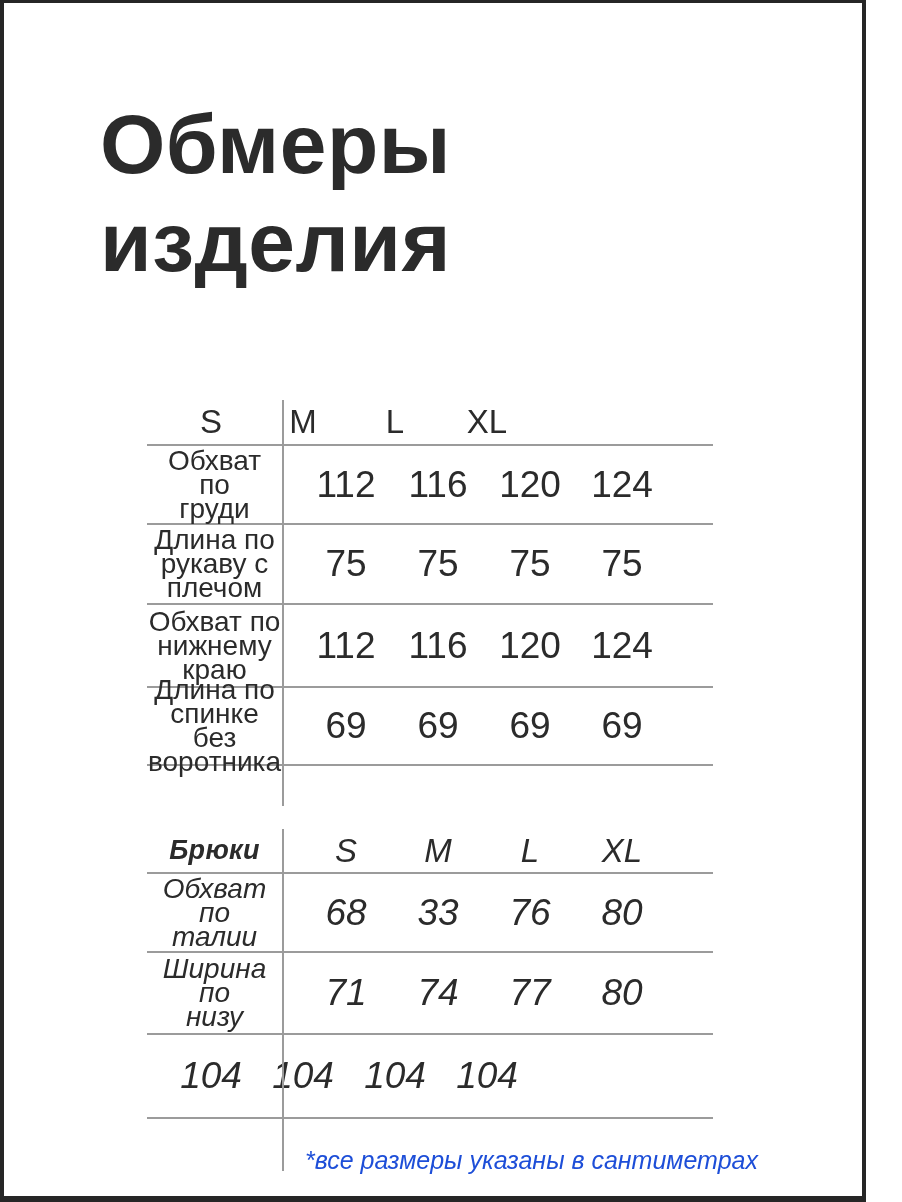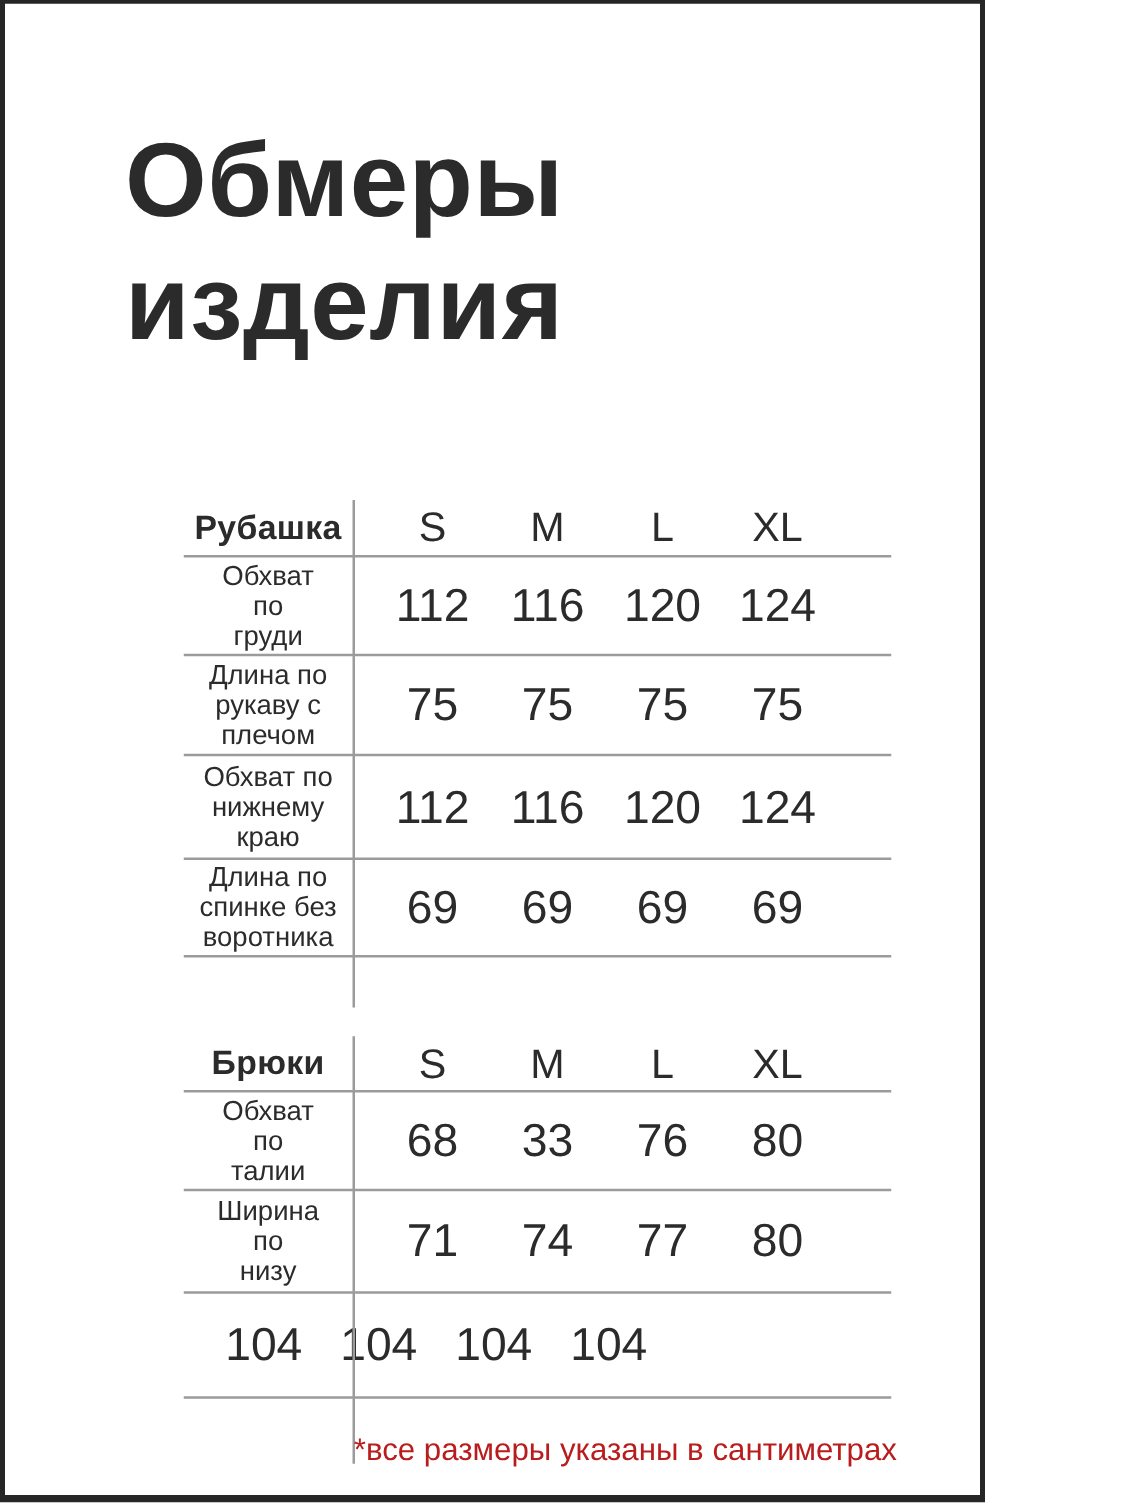--- a/index.html
+++ b/index.html
@@ -1,19 +1,19 @@
 <!DOCTYPE html>
 <html><head>
 <meta charset="utf-8">
 <style>
   html, body { margin: 0; padding: 0; background: #ffffff; }
 
   .page {
     position: relative;
-    width: 788px;
+    width: 866px;
     height: 1202px;
     box-sizing: border-box;
     background: #ffffff;
     border: solid #262626;
     border-width: 3px 4px 6px 4px;
     overflow: hidden;
     font-family: "Liberation Sans", sans-serif;
     color: #2b2b2b;
   }
 
@@ -38,21 +38,21 @@
     white-space: pre-line;
     color: #2f2f2f;
   }
 
   .sizetable {
     position: absolute;
     left: 143px;
     width: 566px;
   }
   .sizetable.shirt { top: 397px; }
-  .sizetable.pants { top: 826px; }
+  .sizetable.pants { top: 826px; font-style: italic; }
 
   .vline {
     position: absolute;
     left: 135px;
     top: 0;
     width: 2px;
     background: #9b9b9b;
   }
   .shirt .vline { height: 406px; }
   .pants .vline { height: 342px; }
@@ -83,50 +83,50 @@
     width: 92px;
     display: flex;
     justify-content: center;
     align-items: center;
   }
 
   .header .lcell { font-weight: 700; font-size: 27px; letter-spacing: 0.3px; }
   .header .dcell { font-size: 33px; font-weight: 400; }
 
   .rlabel {
-    font-size: 22px;
+    font-size: 28px;
     line-height: 24px;
     white-space: pre-line;
   }
   .tight .rlabel { font-size: 20px; line-height: 21px; }
 
   .val { font-size: 37px; }
 
   .footnote {
     position: absolute;
-    left: 279px;
+    left: 301px;
     top: 1143px;
     font-size: 25px;
-    color: #b91c1c;
+    color: #1d4ed8;
+    font-style: italic;
   }
 </style>
 </head>
 <body>
 
 <div class="page">
 
   <h1 class="title">Обмеры
 изделия</h1>
 
 
   <section class="sizetable shirt">
     <div class="vline"></div>
 
     <div class="trow header" style="height:46px;">
-      <div class="lcell">Рубашка</div>
       <div class="dcells">
         <div class="dcell">S</div>
         <div class="dcell">M</div>
         <div class="dcell">L</div>
         <div class="dcell">XL</div>
       </div>
     </div>
 
     <div class="trow" style="height:79px;">
       <div class="lcell">

